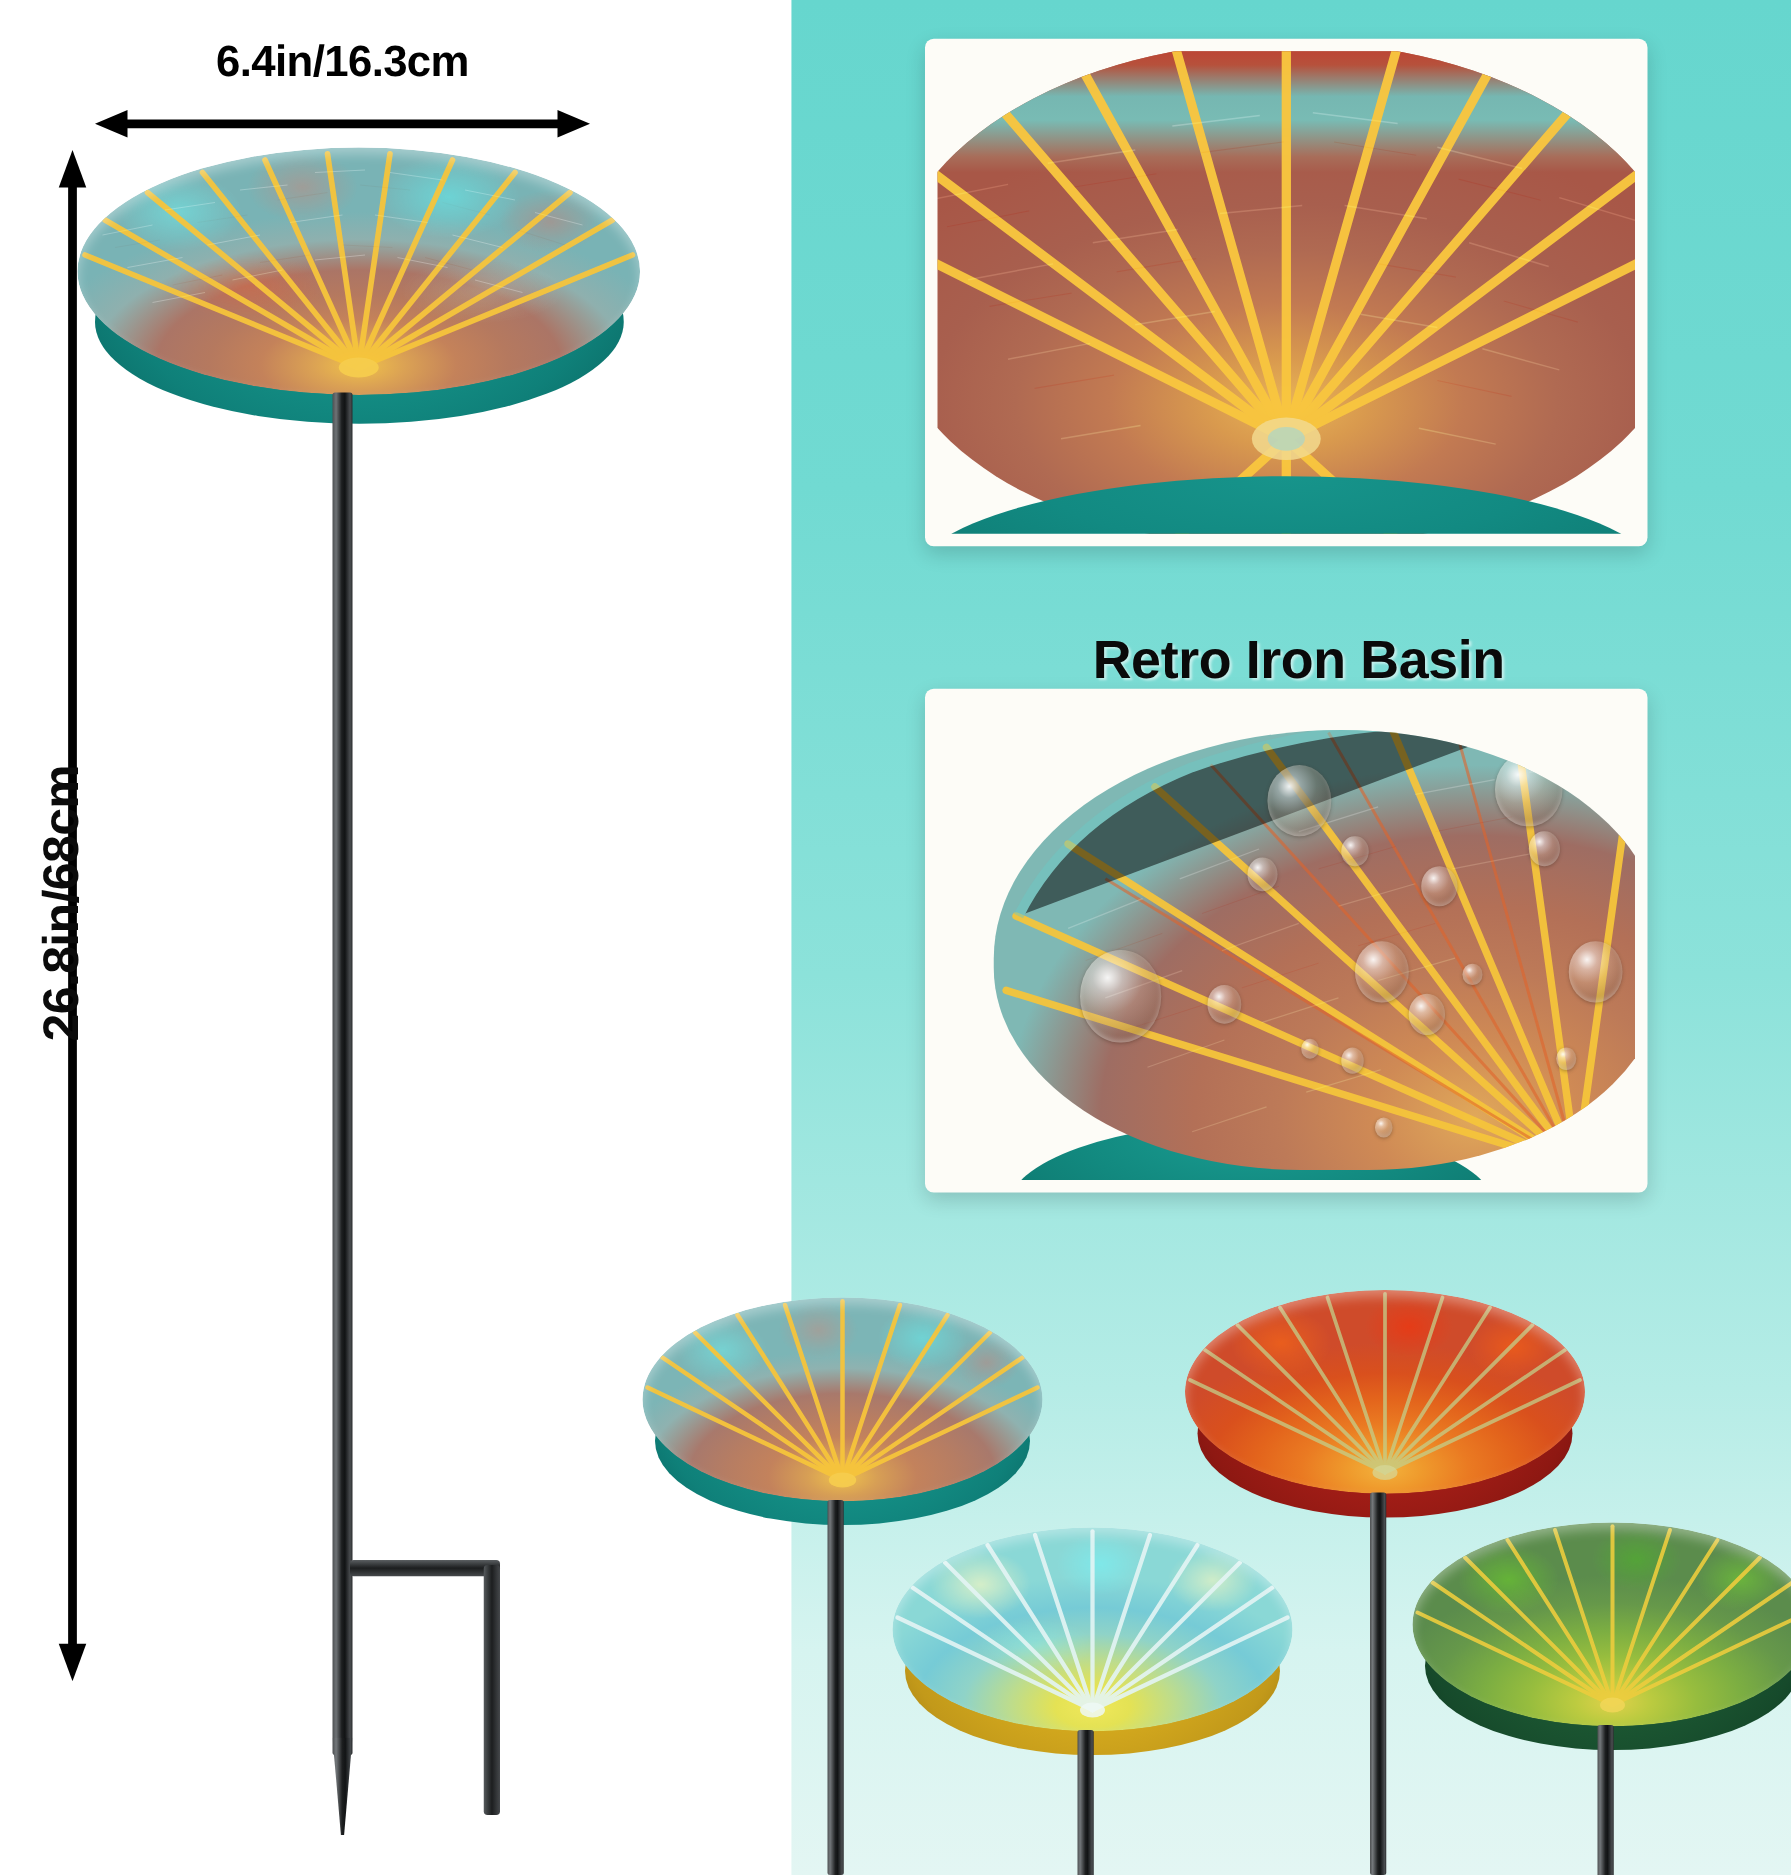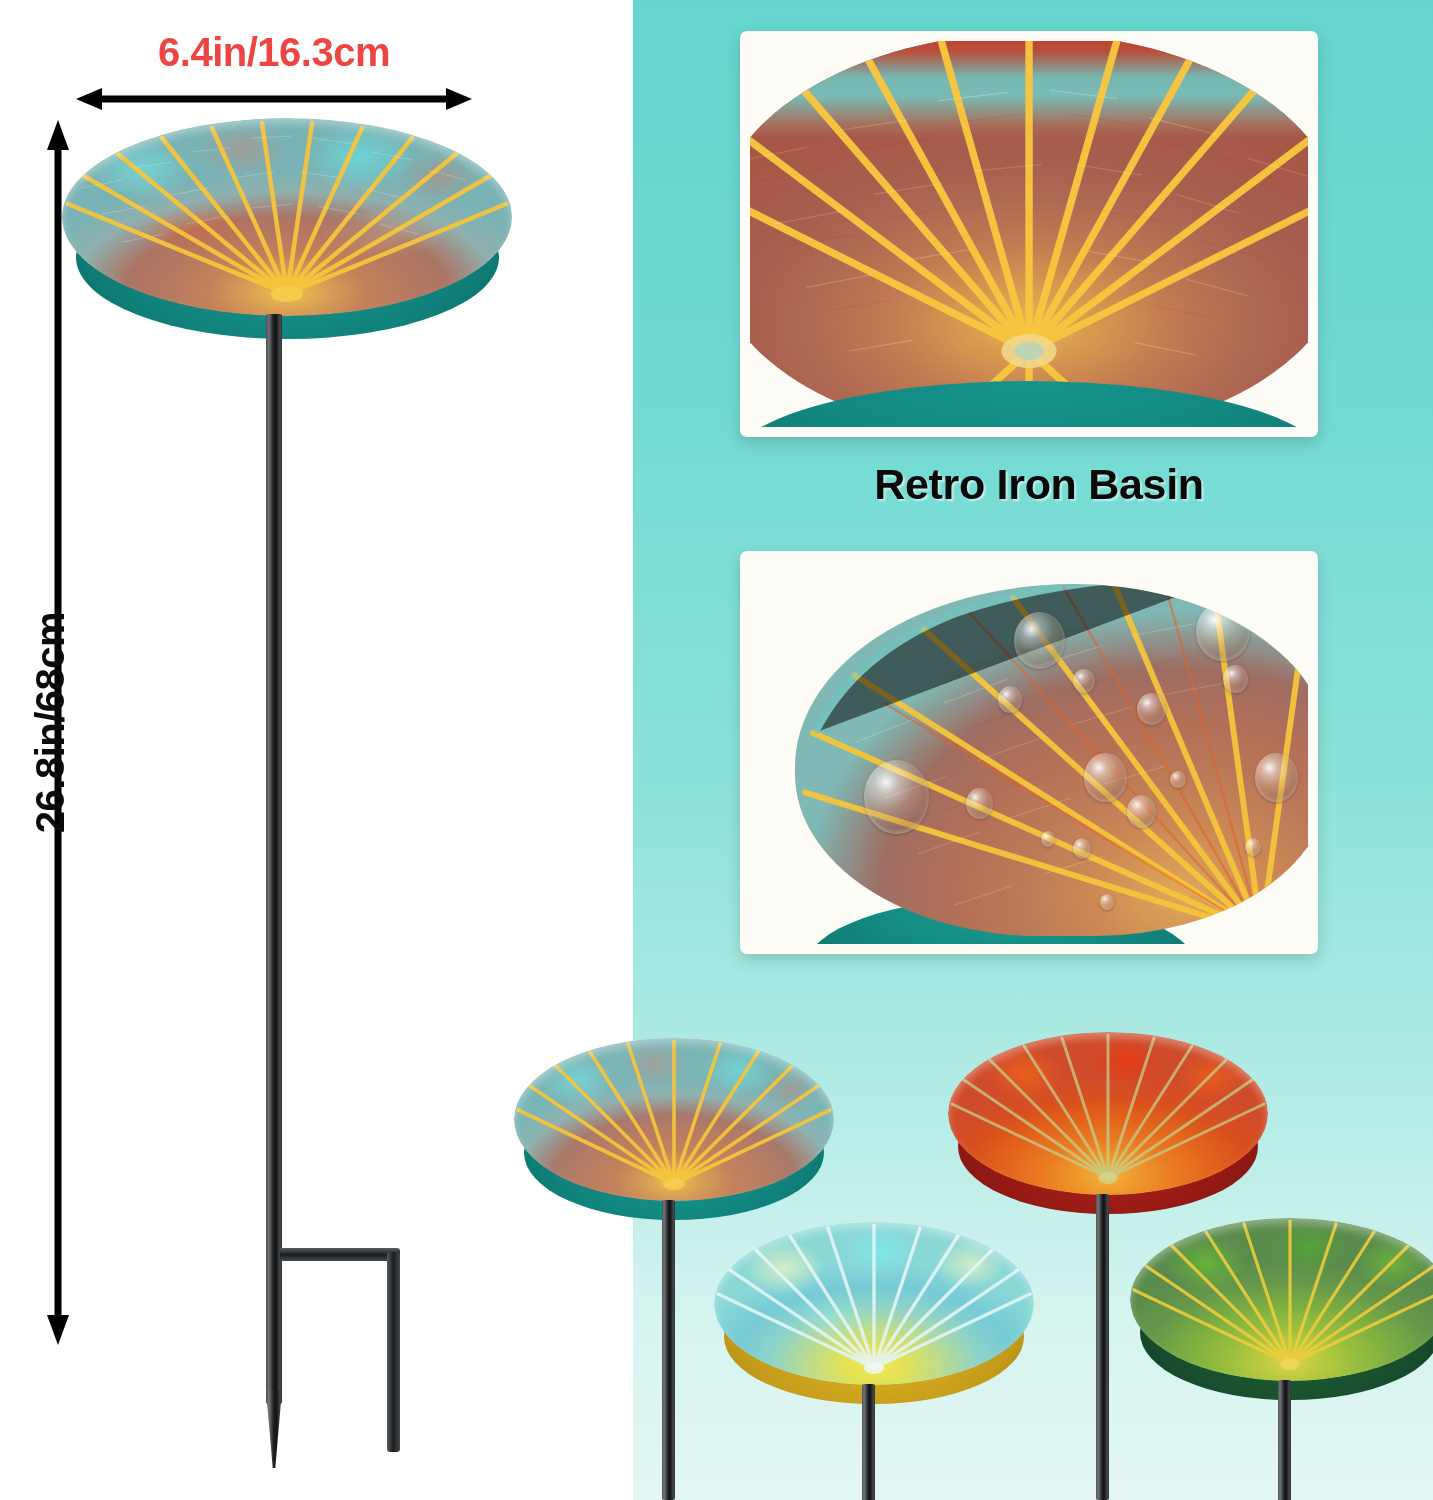--- a/index.html
+++ b/index.html
@@ -11,21 +11,21 @@
   .right-panel{
     position:absolute;left:633px;top:0;width:800px;height:1500px;
     background:linear-gradient(180deg,#66d6ce 0%,#71dad2 26%,#8ce2da 52%,#b5ecE6 74%,#d6f4f0 88%,#e3f6f3 100%);
   }
 
   
   .left-panel{position:absolute;left:0;top:0;width:633px;height:1500px;background:#fff;}
 
   .dim-top-label{
     position:absolute;left:74px;top:30px;width:400px;text-align:center;
-    font-size:40px;font-weight:bold;color:#ef4444;letter-spacing:-0.5px;
+    font-size:35px;font-weight:bold;color:#000000;letter-spacing:-0.5px;
   }
   .dim-h-arrow{position:absolute;left:76px;top:86px;width:396px;height:26px;}
   .dim-v-arrow{position:absolute;left:44px;top:120px;width:28px;height:1225px;}
 
   .dim-side-label{
     position:absolute;left:-270px;top:700px;width:640px;text-align:center;
     transform:rotate(-90deg);transform-origin:center center;
     font-size:40px;font-weight:bold;color:#0b0b0b;letter-spacing:-0.5px;
   }
 
@@ -90,20 +90,21 @@
   .card-inner{position:absolute;inset:10px;overflow:hidden;border-radius:2px;background:#fdfcf7;}
 
   .card1{left:740px;top:31px;width:578px;height:406px;}
   .card2{left:740px;top:551px;width:578px;height:403px;}
 
   .heading{
     position:absolute;width:620px;text-align:center;
     font-size:43px;font-weight:bold;color:#0a0a0a;
     text-shadow:2px 2px 2px rgba(255,255,255,.55);
     letter-spacing:-0.3px;
+    margin-top:44px;
   }
   .heading1{left:729px;top:460px;}
   .heading2{left:729px;top:971px;}
 
   
   .closeup{position:absolute;inset:0;}
   .cu1-bowl{
     position:absolute;left:-7%;top:-2%;width:114%;height:104%;
     border-radius:50% 50% 46% 46%;
     background:

